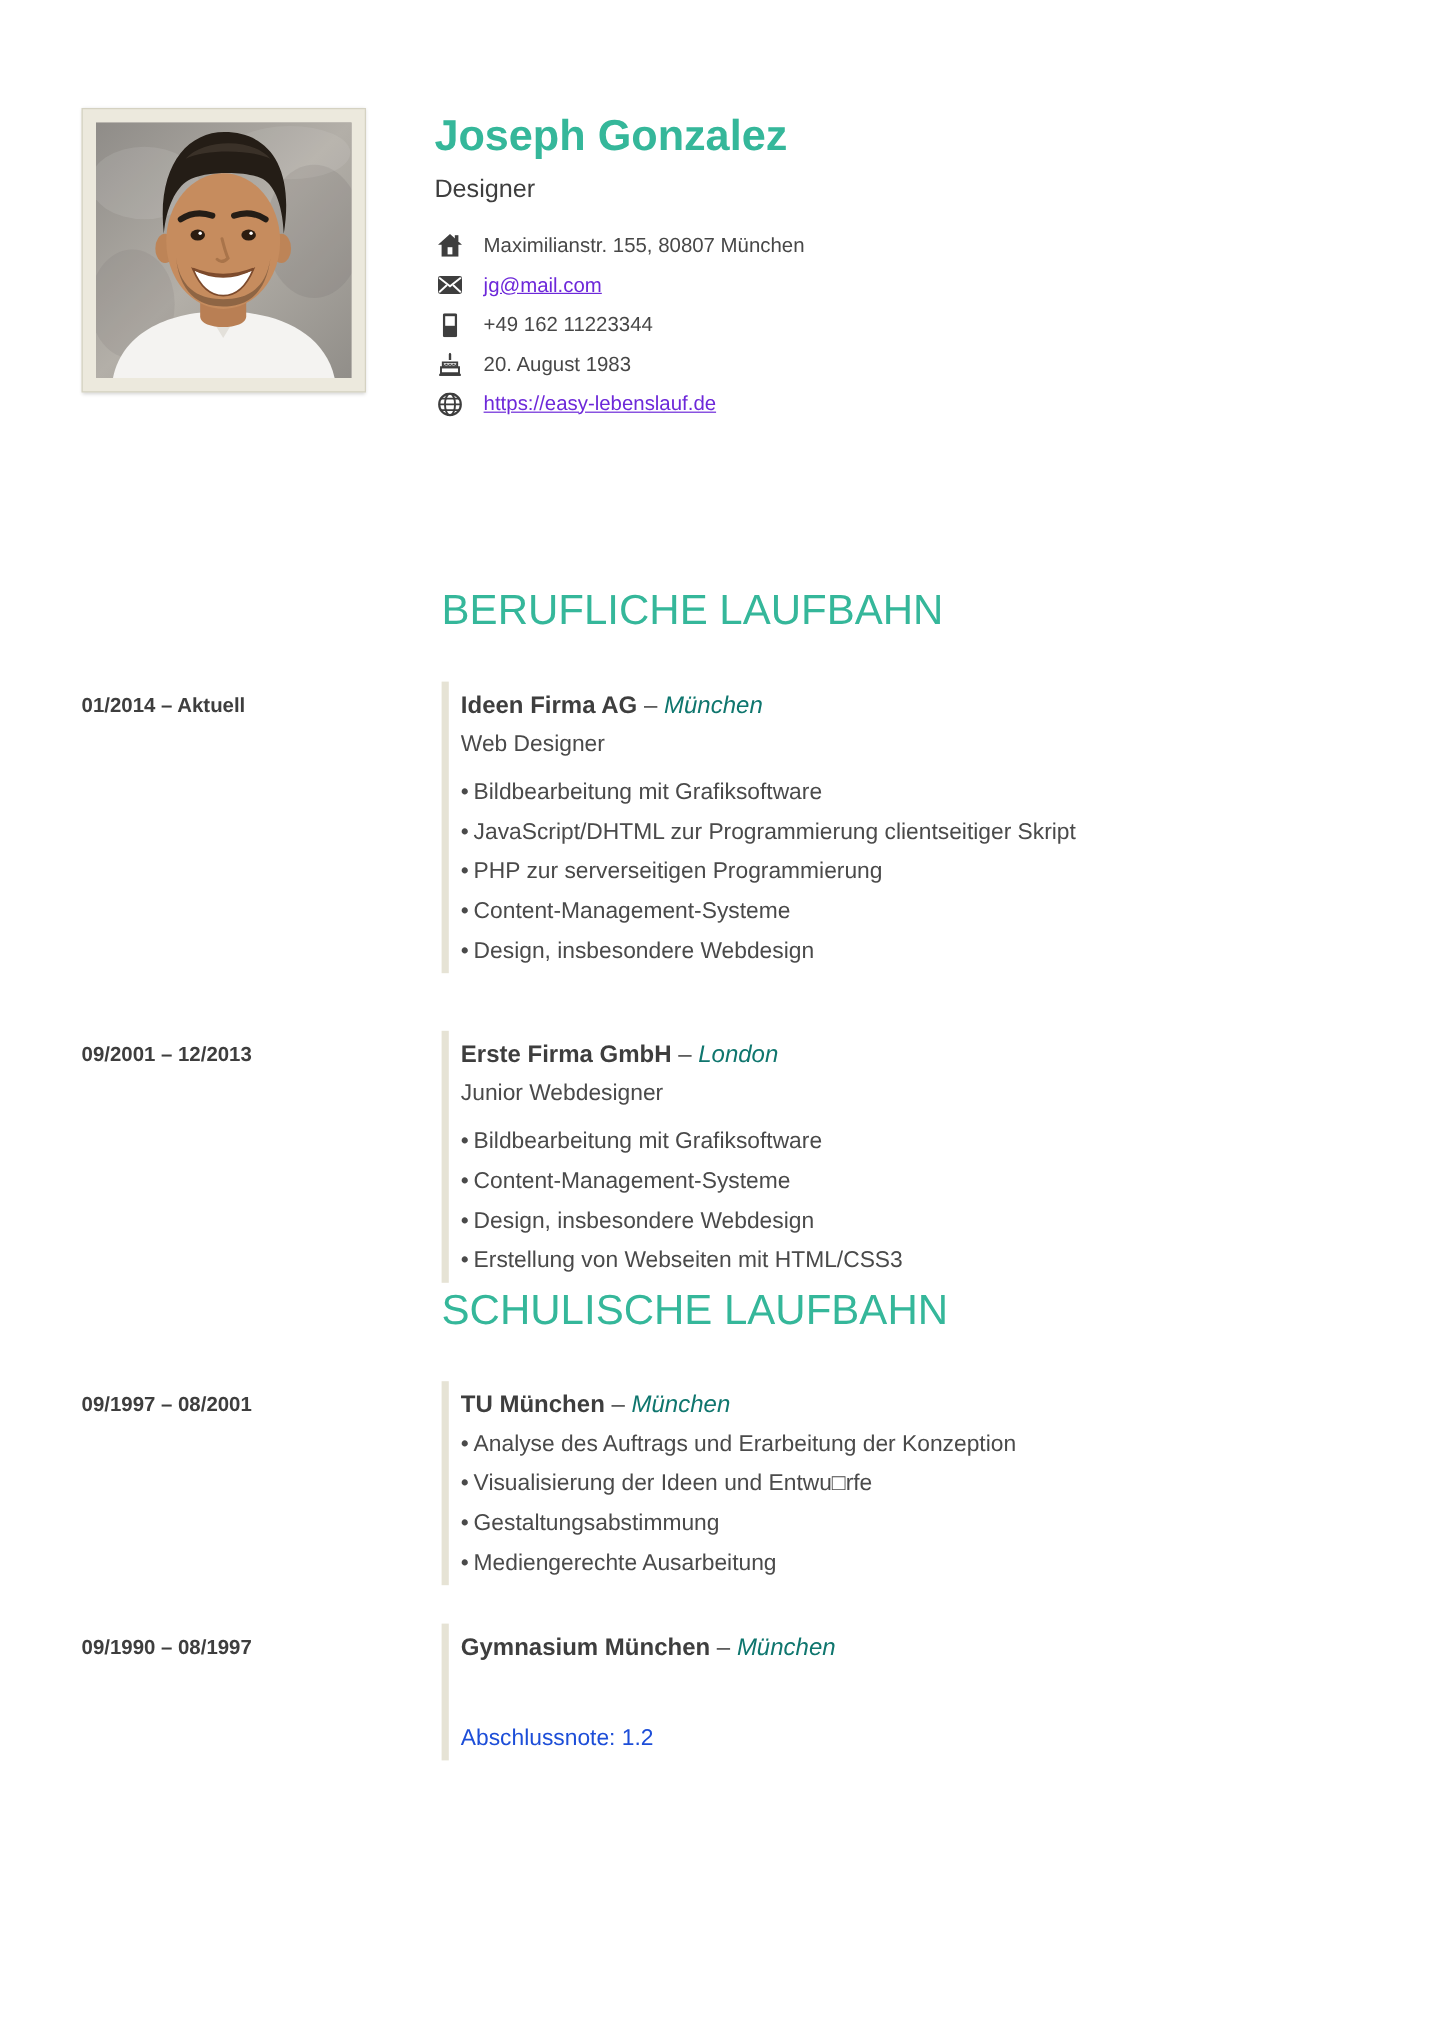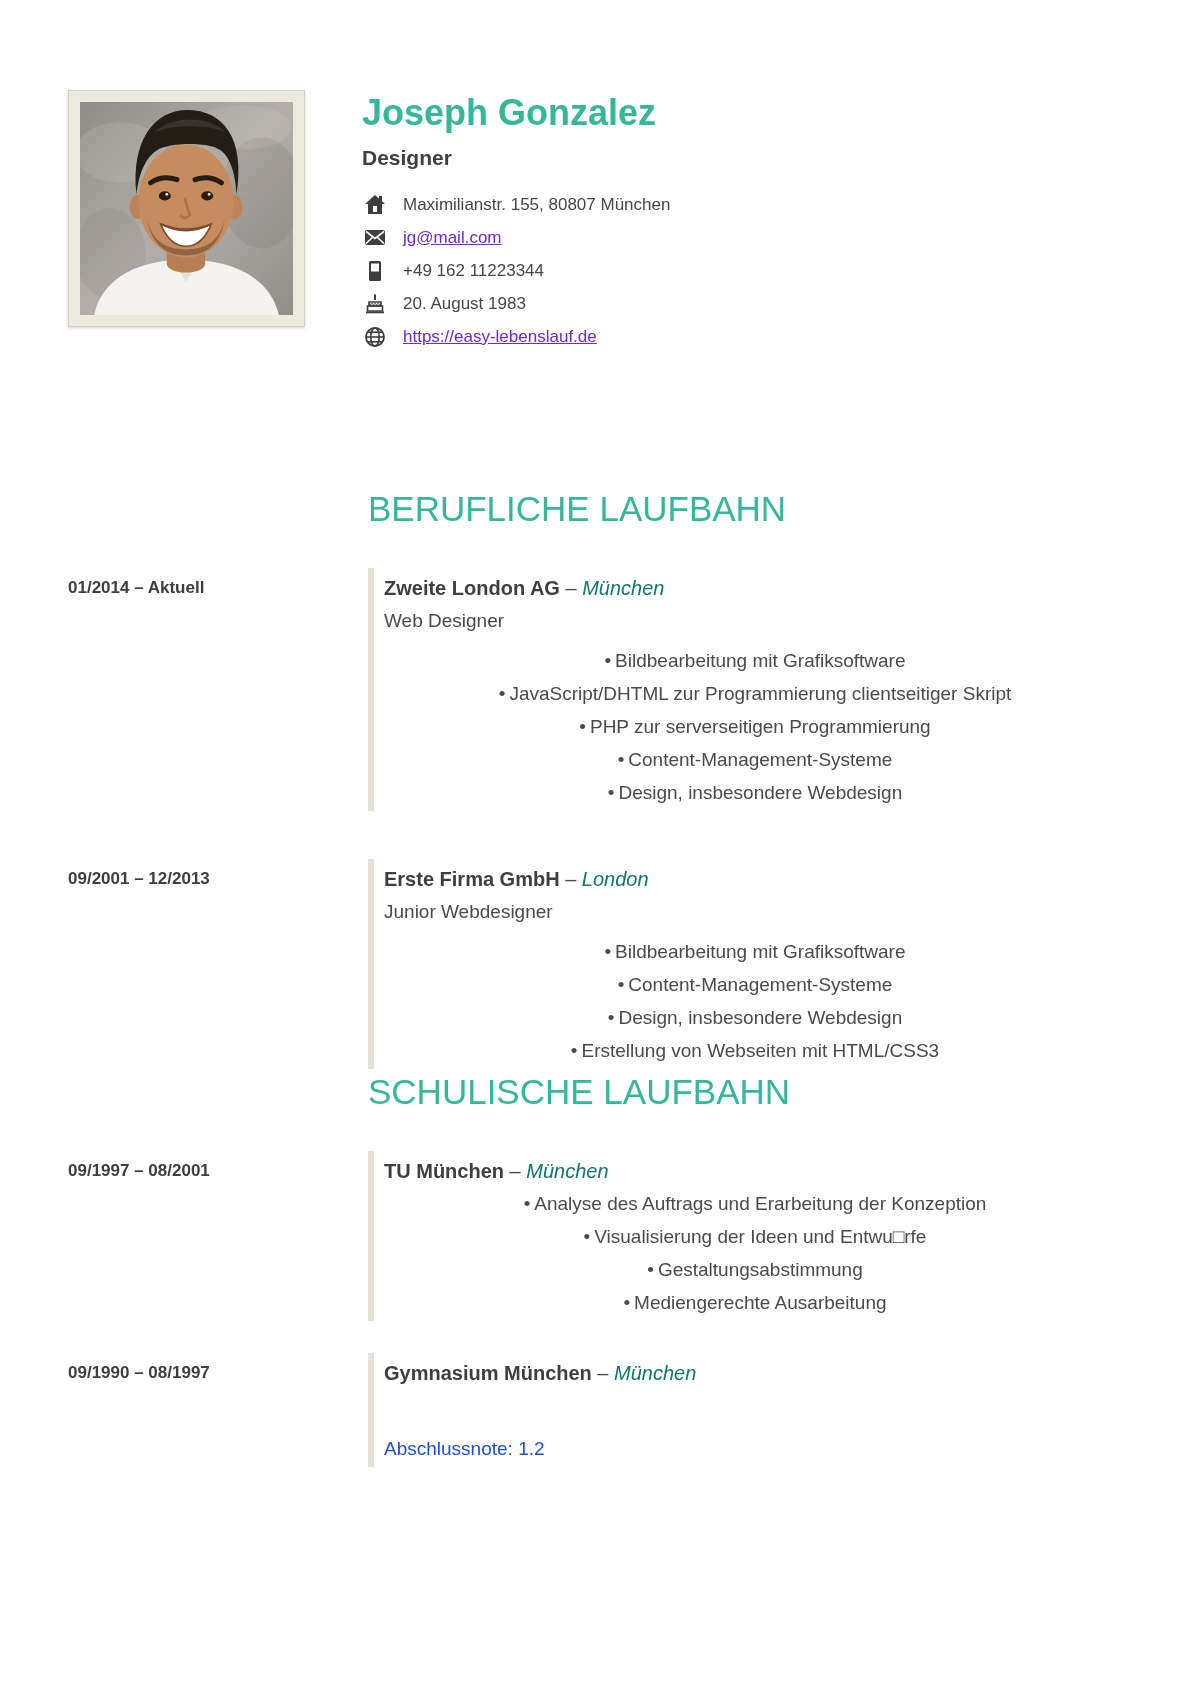--- a/index.html
+++ b/index.html
@@ -13,21 +13,21 @@
   .header { display:flex; align-items:flex-start; }
   .photo-frame {
     width:237px; height:237px; flex:0 0 237px;
     background:#ece9dd; border:1px solid #d5d2c2; padding:11px;
     box-shadow:0 1px 3px rgba(0,0,0,.18);
   }
   .photo-inner { width:100%; height:100%; overflow:hidden; background:#a3a09b; }
   .photo-inner svg { display:block; width:100%; height:100%; }
   .header-text { margin-left:57px; padding-top:2px; }
   .person-name { color:#35b79a; font-size:36px; line-height:42px; font-weight:bold; }
-  .person-title { color:#3e3e3e; font-size:21px; line-height:24px; font-weight:bold; margin-top:12px; }
+  .person-title { color:#3e3e3e; font-size:21px; line-height:24px; font-weight:normal; margin-top:12px; }
   .contact-list { margin-top:18px; }
   .contact-row { display:flex; align-items:center; height:33px; }
   .contact-icon { width:20px; height:20px; margin-left:3px; flex:0 0 20px; display:flex; align-items:center; justify-content:center; }
   .contact-icon svg { display:block; }
   .contact-text { margin-left:18px; font-size:17px; color:#474747; }
   .contact-text a { color:#6d28d9; text-decoration:underline; }
   
   .sections { margin-top:138px; }
   .section + .section { margin-top:5px; }
   .section-heading {
@@ -40,21 +40,21 @@
   .entry:last-child { margin-bottom:0 !important; }
   .entry-dates { width:300px; flex:0 0 300px; padding-top:10px;
     font-size:17px; font-weight:bold; color:#3e3e3e; line-height:20px; }
   .entry-body { flex:1; border-left:6px solid #e6e3d5; padding:10px 0 8px 10px; }
   .entry-titleline { font-size:20px; line-height:20px; color:#3e3e3e; margin-bottom:13px; }
   .entry-org { font-weight:bold; }
   .entry-sep { font-weight:normal; color:#4a4a4a; }
   .entry-location { font-style:italic; font-weight:normal; color:#0f766e; }
   .entry-role { font-size:19px; line-height:20px; color:#4a4a4a; margin-bottom:20px; }
   .entry-bullets { list-style:none; }
-  .entry-bullets li { font-size:19px; line-height:20px; color:#4a4a4a; margin-bottom:13px;text-align:center; }
+  .entry-bullets li { font-size:19px; line-height:20px; color:#4a4a4a; margin-bottom:13px; }
   .entry-bullets li:last-child { margin-bottom:0; }
   .entry-bullets .marker { margin-right:4px; }
   .entry-note { font-size:19px; line-height:20px; color:#1d4ed8; margin-top:56px; }
 </style>
 </head>
 <body>
 
 <div class="page">
 
   <div class="header">
@@ -176,21 +176,21 @@
   </div>
 
   <div class="sections">
   <div class="section">
     <h2 class="section-heading">BERUFLICHE LAUFBAHN</h2>
     <div class="entry-list">
   <div class="entry">
     <div class="entry-dates">01/2014 – Aktuell</div>
     <div class="entry-body">
       <div class="entry-titleline">
-        <span class="entry-org">Zweite London AG</span><span class="entry-sep"> – </span><span class="entry-location">München</span>
+        <span class="entry-org">Ideen Firma AG</span><span class="entry-sep"> – </span><span class="entry-location">München</span>
       </div>
       <div class="entry-role">Web Designer</div>
       <ul class="entry-bullets">
                 <li><span class="marker">•</span><span>Bildbearbeitung mit Grafiksoftware</span></li>
                 <li><span class="marker">•</span><span>JavaScript/DHTML zur Programmierung clientseitiger Skript</span></li>
                 <li><span class="marker">•</span><span>PHP zur serverseitigen Programmierung</span></li>
                 <li><span class="marker">•</span><span>Content-Management-Systeme</span></li>
                 <li><span class="marker">•</span><span>Design, insbesondere Webdesign</span></li>
               </ul>
 

